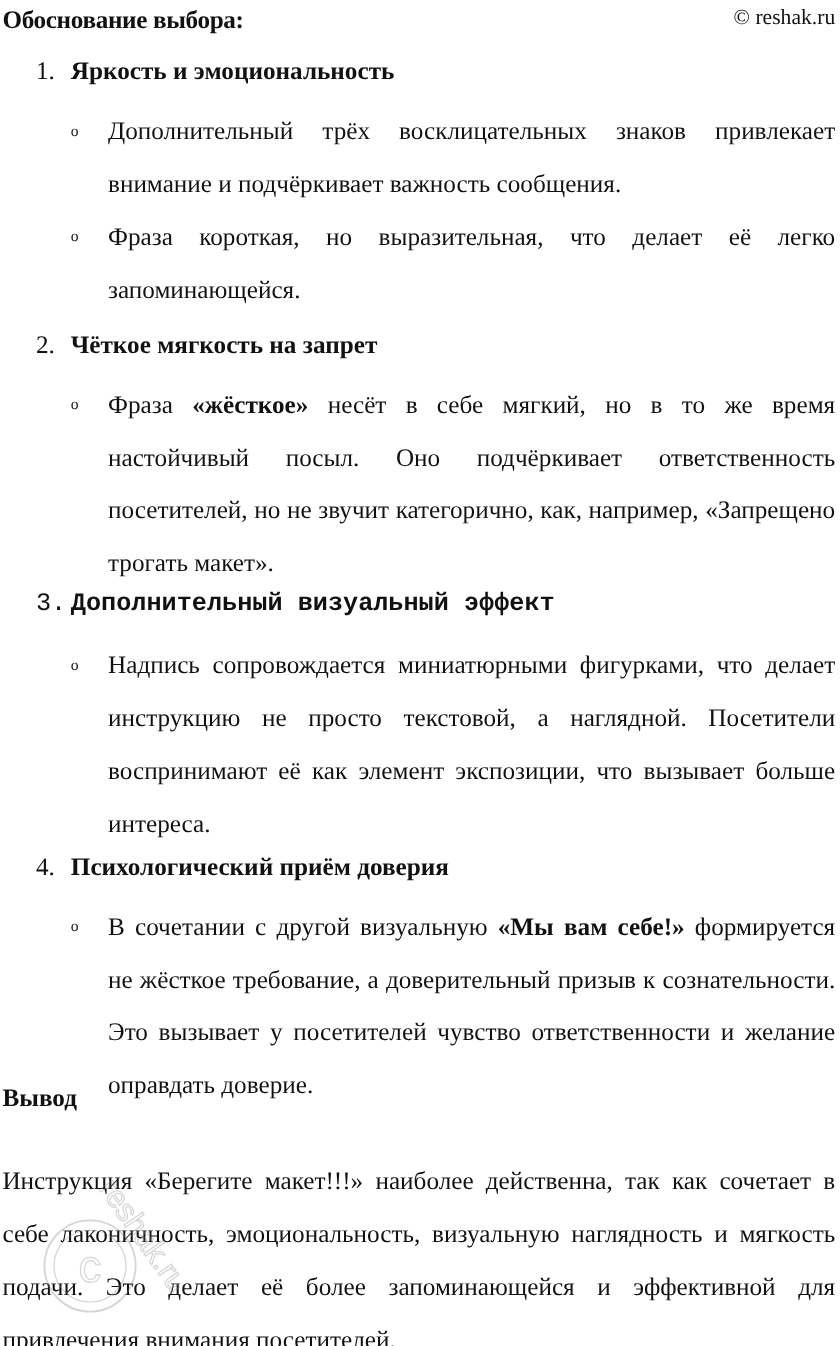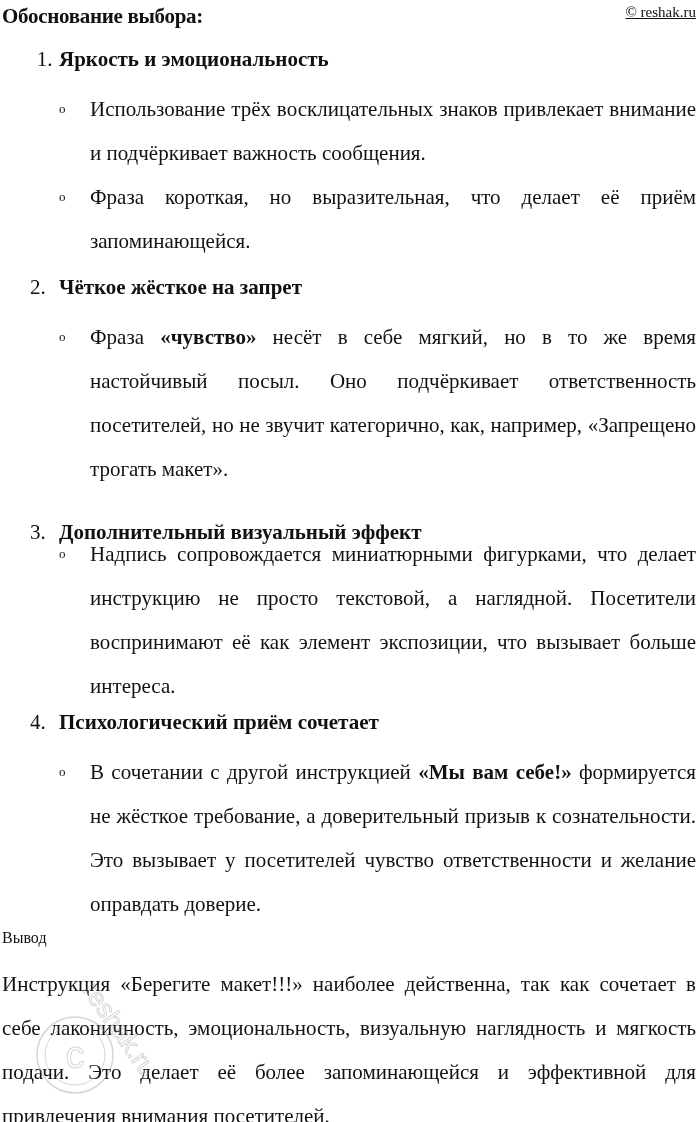--- a/index.html
+++ b/index.html
@@ -5,87 +5,87 @@
   html, body { margin: 0; padding: 0; background: #ffffff; }
   body {
     width: 700px; height: 1122px; position: relative; overflow: hidden;
     font-family: "Liberation Serif", serif; color: #111; font-size: 21px;
   }
   .title {
     position: absolute; left: 2px; top: 4px;
     font-weight: bold; font-size: 21px; letter-spacing: -0.3px; text-align: center;
   }
   .copyright {
-    position: absolute; right: 4px; top: 4px; font-size: 15px; text-decoration: underline;
+    position: absolute; right: 4px; top: 4px; font-size: 18px;
   }
   .section-head {
     position: absolute; left: 30px; font-weight: bold; font-size: 21px;
   }
   .section-head .num { font-weight: normal; display: inline-block; width: 29px; }
   .bullet {
     position: absolute; left: 90px; width: 606px;
     line-height: 44px; text-align: justify; font-size: 21px;
   }
   .bullet .marker {
     position: absolute; left: -31px; top: 0; font-size: 13px;
   }
   .bullet p { margin: 0; text-align: justify; }
   .conclusion-head {
-    position: absolute; left: 2px; top: 929px; font-weight: normal; font-size: 16px;
+    position: absolute; left: 2px; top: 903px; font-weight: bold; font-size: 21px;
   }
   .conclusion {
     position: absolute; left: 2px; top: 962px; width: 694px;
     line-height: 44px; text-align: justify; font-size: 21px;
   }
   .watermark {
     position: absolute; left: 20px; top: 980px; width: 130px; height: 130px;
     pointer-events: none; opacity: 0.35;
   }
   b { font-weight: bold; }
 </style>
 </head>
 <body>
 
 <div class="title">Обоснование выбора:</div>
 <div class="copyright">© reshak.ru</div>
 
-<div class="section-head" style="top:47px;text-align:center;">
+<div class="section-head" style="top:47px;">
   <span class="num">1.</span><span>Яркость и эмоциональность</span>
 </div>
 <div class="bullet" style="top:87px;">
   <span class="marker">o</span>
-  <p>Использование трёх восклицательных знаков привлекает внимание и подчёркивает важность сообщения.</p>
+  <p>Дополнительный трёх восклицательных знаков привлекает внимание и подчёркивает важность сообщения.</p>
 </div>
 <div class="bullet" style="top:175px;">
   <span class="marker">o</span>
-  <p>Фраза короткая, но выразительная, что делает её приём запоминающейся.</p>
+  <p>Фраза короткая, но выразительная, что делает её легко запоминающейся.</p>
 </div>
 
 <div class="section-head" style="top:275px;">
-  <span class="num">2.</span><span>Чёткое жёсткое на запрет</span>
+  <span class="num">2.</span><span>Чёткое мягкость на запрет</span>
 </div>
 <div class="bullet" style="top:315px;">
   <span class="marker">o</span>
-  <p><span>Фраза </span><b>«чувство»</b><span> несёт в себе мягкий, но в то же время настойчивый посыл. Оно подчёркивает ответственность посетителей, но не звучит категорично, как, например, «Запрещено трогать макет».</span></p>
+  <p><span>Фраза </span><b>«жёсткое»</b><span> несёт в себе мягкий, но в то же время настойчивый посыл. Оно подчёркивает ответственность посетителей, но не звучит категорично, как, например, «Запрещено трогать макет».</span></p>
 </div>
 
-<div class="section-head" style="top:520px;">
+<div class="section-head" style="top:492px;font-family:Liberation Mono, monospace;">
   <span class="num">3.</span><span>Дополнительный визуальный эффект</span>
 </div>
 <div class="bullet" style="top:532px;">
   <span class="marker">o</span>
   <p>Надпись сопровождается миниатюрными фигурками, что делает инструкцию не просто текстовой, а наглядной. Посетители воспринимают её как элемент экспозиции, что вызывает больше интереса.</p>
 </div>
 
 <div class="section-head" style="top:710px;">
-  <span class="num">4.</span><span>Психологический приём сочетает</span>
+  <span class="num">4.</span><span>Психологический приём доверия</span>
 </div>
 <div class="bullet" style="top:750px;">
   <span class="marker">o</span>
-  <p><span>В сочетании с другой инструкцией </span><b>«Мы вам себе!»</b><span> формируется не жёсткое требование, а доверительный призыв к сознательности. Это вызывает у посетителей чувство ответственности и желание оправдать доверие.</span></p>
+  <p><span>В сочетании с другой визуальную </span><b>«Мы вам себе!»</b><span> формируется не жёсткое требование, а доверительный призыв к сознательности. Это вызывает у посетителей чувство ответственности и желание оправдать доверие.</span></p>
 </div>
 
 <div class="conclusion-head">Вывод</div>
 <div class="conclusion">Инструкция «Берегите макет!!!» наиболее действенна, так как сочетает в себе лаконичность, эмоциональность, визуальную наглядность и мягкость подачи. Это делает её более запоминающейся и эффективной для привлечения внимания посетителей.</div>
 
 <svg class="watermark" viewBox="0 0 130 130">
   <circle cx="55" cy="75" r="38" fill="none" stroke="#888" stroke-width="1.5"></circle>
   <circle cx="55" cy="75" r="30" fill="none" stroke="#888" stroke-width="1"></circle>
   <text x="55" y="88" text-anchor="middle" font-family="Liberation Sans, sans-serif" font-size="38" fill="none" stroke="#888" stroke-width="1">c</text>
   <text x="20" y="30" font-family="Liberation Sans, sans-serif" font-size="26" fill="none" stroke="#888" stroke-width="1" transform="rotate(55 60 60)">reshak.ru</text>

